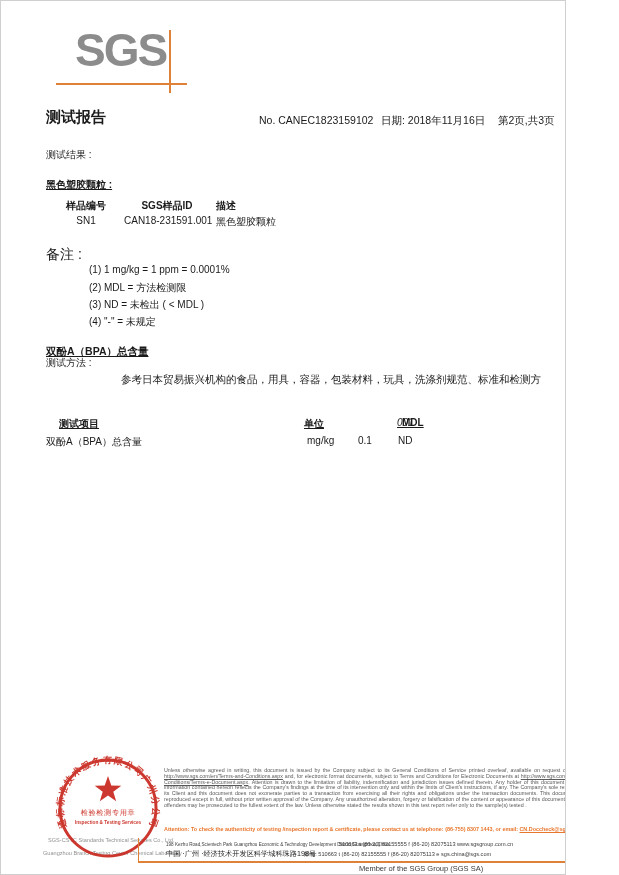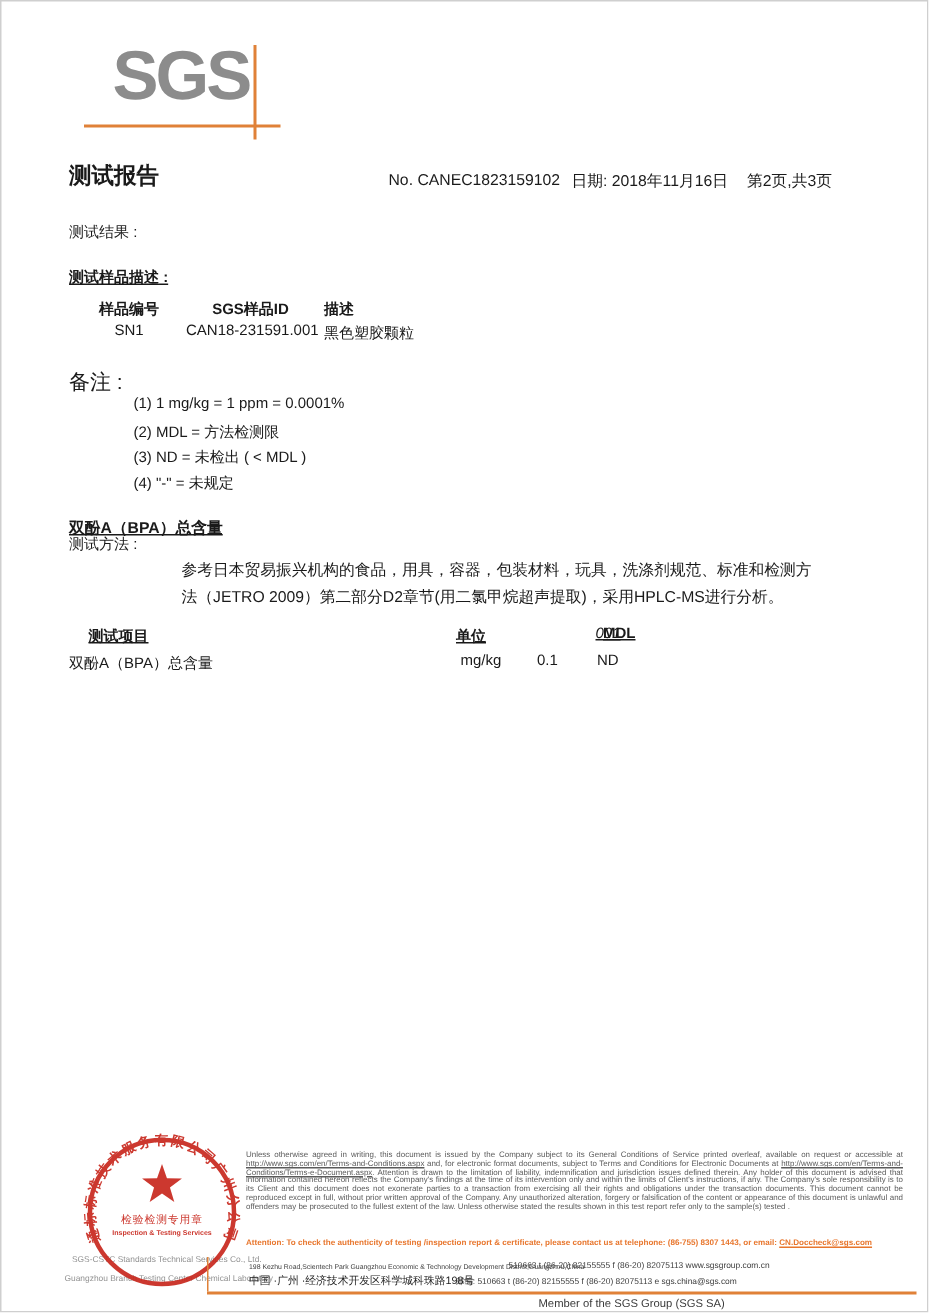--- a/index.html
+++ b/index.html
@@ -3,21 +3,21 @@
 <meta charset="utf-8">
 <style>
   :root{
     --orange:#e08138;
     --att-orange:#e8762d;
     --stamp-red:#c8281e;
     --logo-gray:#8c8c8c;
   }
   html,body{margin:0;padding:0;background:#fff;}
   .page{
-    position:relative;width:619px;height:875px;background:#fff;
+    position:relative;width:566px;height:875px;background:#fff;
     border:1px solid #cfcfcf;box-sizing:border-box;overflow:hidden;
     font-family:"Liberation Sans","DejaVu Sans",sans-serif;color:#1a1a1a;
   }
   .abs{position:absolute;white-space:nowrap;}
   
   .logo-text{left:74px;top:26px;font-size:46px;font-weight:bold;color:var(--logo-gray);letter-spacing:-2px;line-height:1;}
   .logo-vline{left:168px;top:29px;width:2px;height:63px;background:var(--orange);}
   .logo-hline{left:55px;top:82px;width:131px;height:2px;background:var(--orange);}
   .doc-title{left:45px;top:107px;font-size:15px;font-weight:bold;}
   .report-no{left:218px;top:113px;font-size:10.5px;padding-left:40px;}
@@ -70,39 +70,38 @@
   <div class="abs logo-text">SGS</div>
   <div class="abs logo-vline"></div>
   <div class="abs logo-hline"></div>
 
   <div class="abs doc-title">测试报告</div>
   <div class="abs report-no">No. CANEC1823159102</div>
   <div class="abs report-date">日期: 2018年11月16日</div>
   <div class="abs page-info">第2页,共3页</div>
 
   <div class="abs results-label">测试结果 :</div>
-  <div class="abs sample-desc-label">测试样品描述 :</div>
+  <div class="abs sample-desc-label">黑色塑胶颗粒 :</div>
 
   <div class="abs st-h col-sn">样品编号</div>
   <div class="abs st-h col-id">SGS样品ID</div>
   <div class="abs st-h col-desc">描述</div>
   <div class="abs st-d col-sn">SN1</div>
   <div class="abs st-d col-id">CAN18-231591.001</div>
   <div class="abs st-d col-desc">黑色塑胶颗粒</div>
 
   <div class="abs notes-label">备注 :</div>
   <div class="abs note note-1">(1) 1 mg/kg = 1 ppm = 0.0001%</div>
   <div class="abs note note-2">(2) MDL = 方法检测限</div>
   <div class="abs note note-3">(3) ND = 未检出 ( &lt; MDL )</div>
   <div class="abs note note-4">(4) "-" = 未规定</div>
 
   <div class="abs bpa-heading">双酚A（BPA）总含量</div>
   <div class="abs method-label">测试方法 :</div>
   <div class="abs method-l1">参考日本贸易振兴机构的食品，用具，容器，包装材料，玩具，洗涤剂规范、标准和检测方</div>
-  <div class="abs method-l2">法（JETRO 2009）第二部分D2章节(用二氯甲烷超声提取)，采用HPLC-MS进行分析。</div>
 
   <div class="abs rt-h rt-c1h">测试项目</div>
   <div class="abs rt-h rt-c2">单位</div>
   <div class="abs rt-h rt-c3">MDL</div>
   <div class="abs rt-h rt-c4">001</div>
   <div class="abs rt-d rt-c1">双酚A（BPA）总含量</div>
   <div class="abs rt-d rt-c2d">mg/kg</div>
   <div class="abs rt-d rt-c3d">0.1</div>
   <div class="abs rt-d rt-c4d">ND</div>
 

